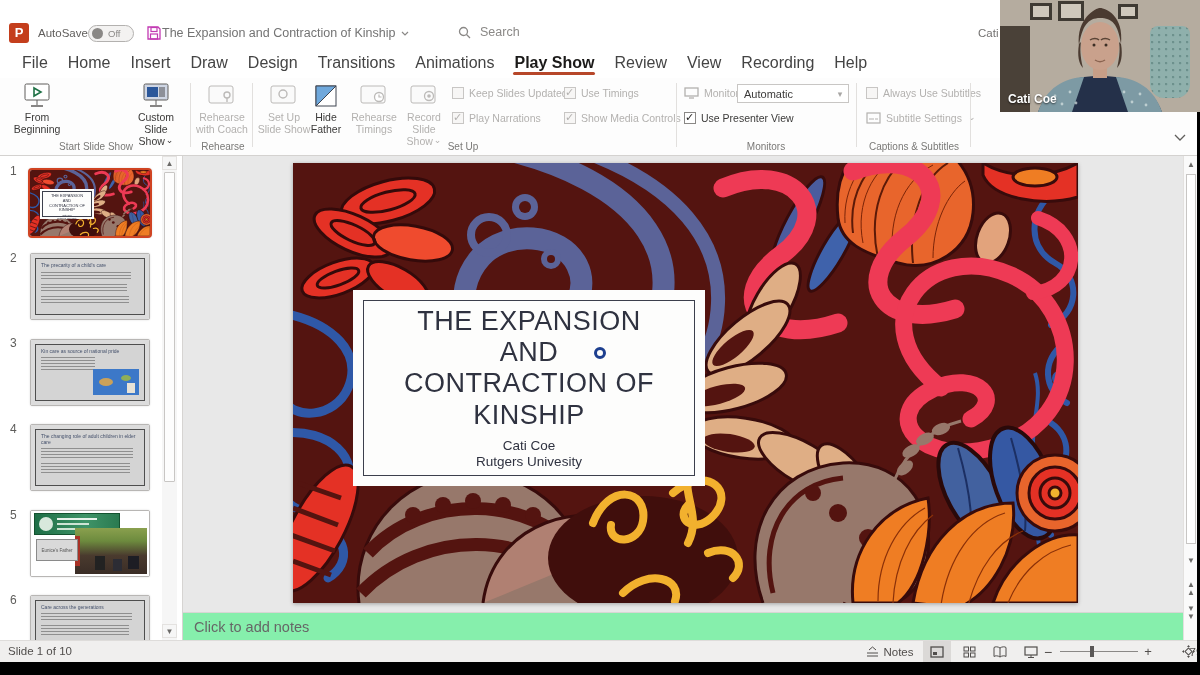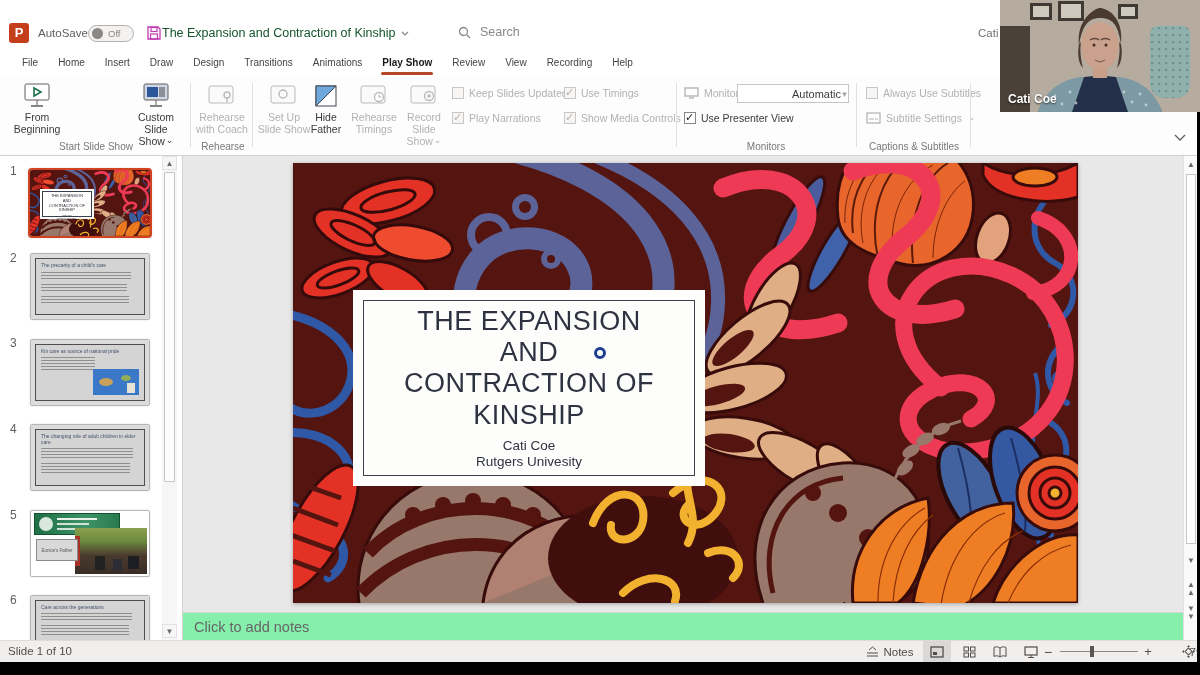--- a/index.html
+++ b/index.html
@@ -9,45 +9,45 @@
   #app{position:absolute;left:0;top:0;width:1197px;height:662px;background:#fff;overflow:hidden;}
 
   
   .titlebar{position:absolute;left:0;top:0;width:100%;height:47px;background:#fff;}
   .ppt-logo{position:absolute;left:9px;top:23px;width:20px;height:20px;border-radius:3px;background:#c43e1c;color:#fff;font-weight:bold;font-size:13px;text-align:center;line-height:20px;}
   .ts-label{position:absolute;left:38px;top:27px;font-size:11.5px;color:#605e5c;}
   .toggle{position:absolute;left:88px;top:25px;width:46px;height:17px;border:1px solid #b3b1af;border-radius:9px;background:#f3f2f1;display:flex;align-items:center;}
   .toggle .knob{width:11px;height:11px;border-radius:50%;background:#8a8886;margin-left:3px;}
   .toggle .offtxt{font-size:9.5px;color:#8a8886;margin-left:5px;}
   .saveicon{position:absolute;left:146px;top:25px;}
-  .doc-title{position:absolute;left:162px;top:26px;font-size:12.5px;color:#14532d;white-space:nowrap;display:flex;align-items:center;gap:6px;}
+  .doc-title{position:absolute;left:162px;top:26px;font-size:12.5px;color:#737373;white-space:nowrap;display:flex;align-items:center;gap:6px;}
   .searchbox{position:absolute;left:458px;top:25px;display:flex;align-items:center;gap:9px;font-size:12.5px;color:#8a8886;}
   .account{position:absolute;left:978px;top:27px;font-size:11.5px;color:#737170;}
 
   
   .menubar{position:absolute;left:0;top:47px;width:100%;height:31px;background:#fff;display:flex;align-items:stretch;padding-left:12px;}
-  .mtab{position:relative;padding:0 10px;font-size:10px;color:#444;display:flex;align-items:center;cursor:default;}
+  .mtab{position:relative;padding:0 10px;font-size:16px;color:#444;display:flex;align-items:center;cursor:default;}
   .mtab.active{color:#1b1a19;font-weight:bold;}
   .mtab.active::after{content:"";position:absolute;left:9px;right:9px;bottom:3px;height:3px;background:#b7472a;border-radius:2px;}
 
   
   .ribbon{position:absolute;left:0;top:78px;width:100%;height:78px;background:#fdfdfd;border-bottom:1px solid #d4d2d0;}
   .rsep{position:absolute;top:5px;bottom:8px;width:1px;background:#e2e0de;}
   .rgroup-label{position:absolute;bottom:3px;left:0;right:0;text-align:center;font-size:10px;color:#7a7977;}
   .bigbtn{position:absolute;top:3px;width:54px;text-align:center;font-size:10.5px;color:#3b3a39;line-height:1.15;cursor:default;}
   .bigbtn .bicon{height:30px;display:flex;align-items:flex-start;justify-content:center;padding-top:2px;}
   .bigbtn.disabled{color:#b3b1af;}
   .dd-arrow::after{content:"⌄";font-size:9px;line-height:4px;vertical-align:2px;margin-left:1px;}
   .cbrow{position:absolute;display:flex;align-items:center;gap:5px;font-size:10.5px;color:#3b3a39;white-space:nowrap;}
   .cbrow.disabled{color:#b3b1af;}
   .cb{width:12px;height:12px;border:1px solid #8a8886;background:#fff;position:relative;flex:none;}
   .cb.checked::after{content:"✓";position:absolute;left:0px;top:-2px;font-size:11px;color:#201f1e;}
   .cbrow.disabled .cb{border-color:#c8c6c4;background:#f7f6f5;}
   .cbrow.disabled .cb.checked::after{color:#b3b1af;}
-  .mon-dd{position:absolute;left:737px;top:6px;width:112px;height:19px;background:#fff;border:1px solid #c8c6c4;display:flex;align-items:center;padding-left:48px;}
+  .mon-dd{position:absolute;left:737px;top:6px;width:112px;height:19px;background:#fff;border:1px solid #c8c6c4;display:flex;align-items:center;}
   .mon-dd .val{flex:1;font-size:11px;color:#3b3a39;padding-left:6px;}
   .mon-dd .arr{width:16px;text-align:center;color:#a8a6a4;font-size:9px;}
   .ribbon-collapse{position:absolute;left:1174px;top:56px;color:#605e5c;}
 
   
   .thumbpanel{position:absolute;left:0;top:156px;width:183px;height:484px;background:#fff;border-right:1px solid #d6d4d2;overflow:hidden;}
   .tnum{position:absolute;left:10px;font-size:12px;color:#5e5d5b;}
   .thumb{position:absolute;left:30px;width:120px;height:67px;background:#fff;border:1px solid #b8b6b4;border-radius:2px;overflow:hidden;box-shadow:0 0 2px rgba(0,0,0,.15);}
   .thumb.sel{left:28px;width:124px;height:70px;border:2px solid #d04423;border-radius:4px;}
   .mini-gray{position:absolute;inset:0;background:#dcdcdc;}
@@ -378,20 +378,21 @@
     </div>
     <div class="cbrow disabled" style="left:564px;top:9px">
       <span class="cb checked"></span>
           <span>Use Timings</span>
     </div>
     <div class="cbrow disabled" style="left:564px;top:34px">
       <span class="cb checked"></span>
           <span>Show Media Controls</span>
     </div>
     <div class="rsep" style="left:676px"></div>
+    <div class="rgroup-label" style="left:256px;width:414px">Set Up</div>
 
     <div class="cbrow disabled" style="left:684px;top:9px">
       <svg width="15" height="12" viewBox="0 0 15 12">
             <rect x="1" y="1" width="13" height="8" fill="none" stroke="#b3b1af" stroke-width="1.3"></rect>
             <line x1="5" y1="11" x2="10" y2="11" stroke="#b3b1af" stroke-width="1.3"></line>
           </svg>
       <span>Monitor:</span>
     </div>
     <div class="mon-dd">
       <span class="val">Automatic</span>

